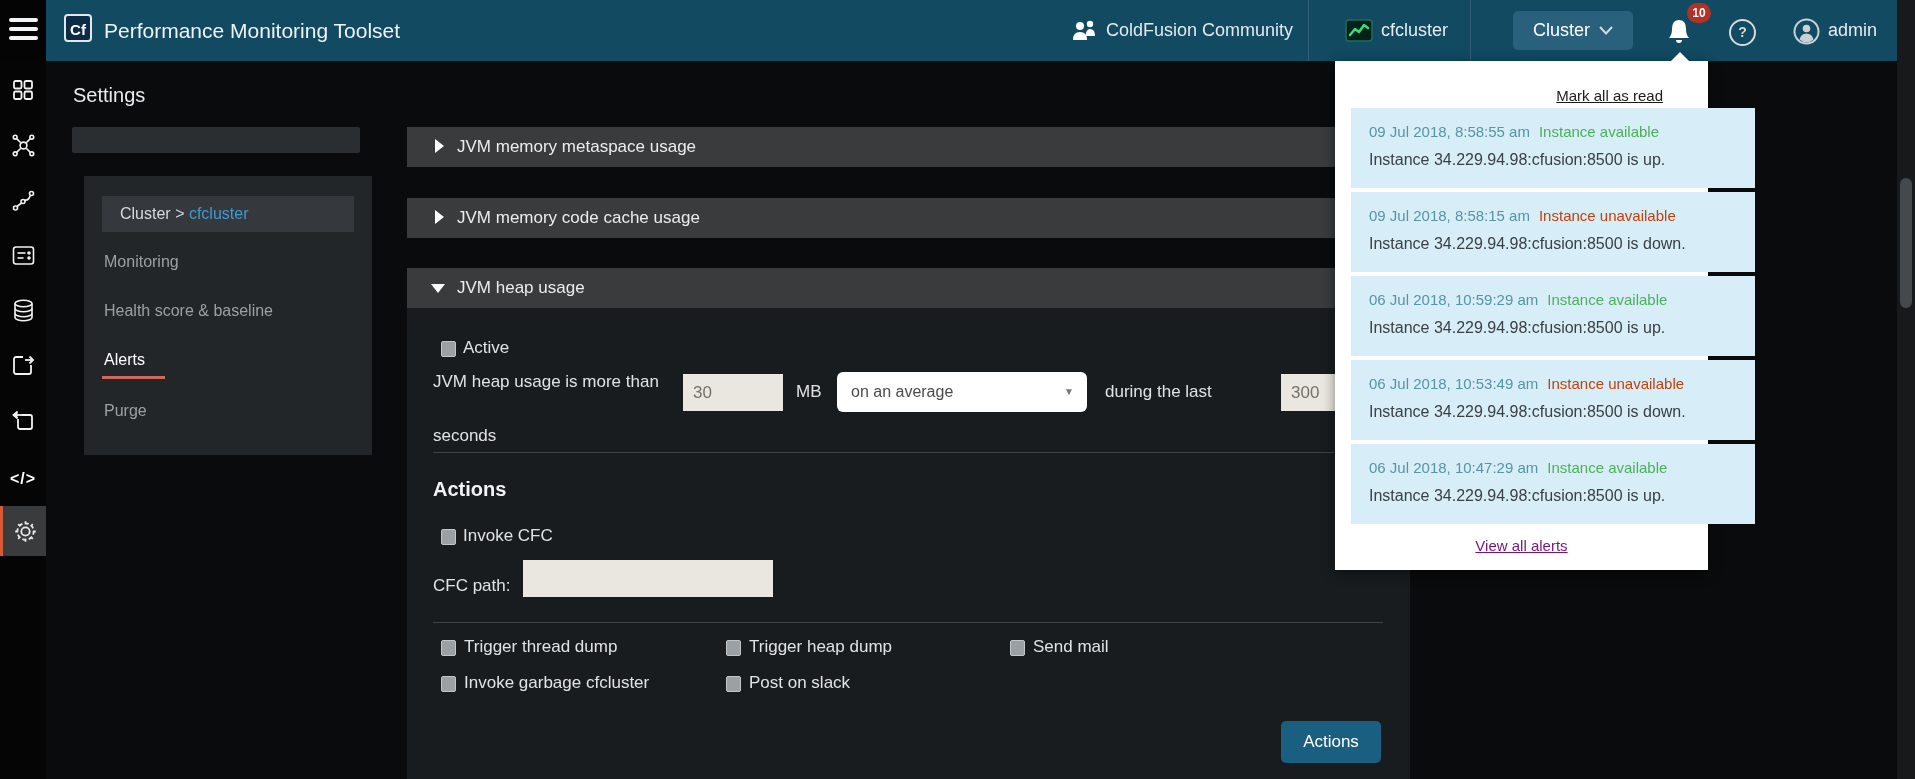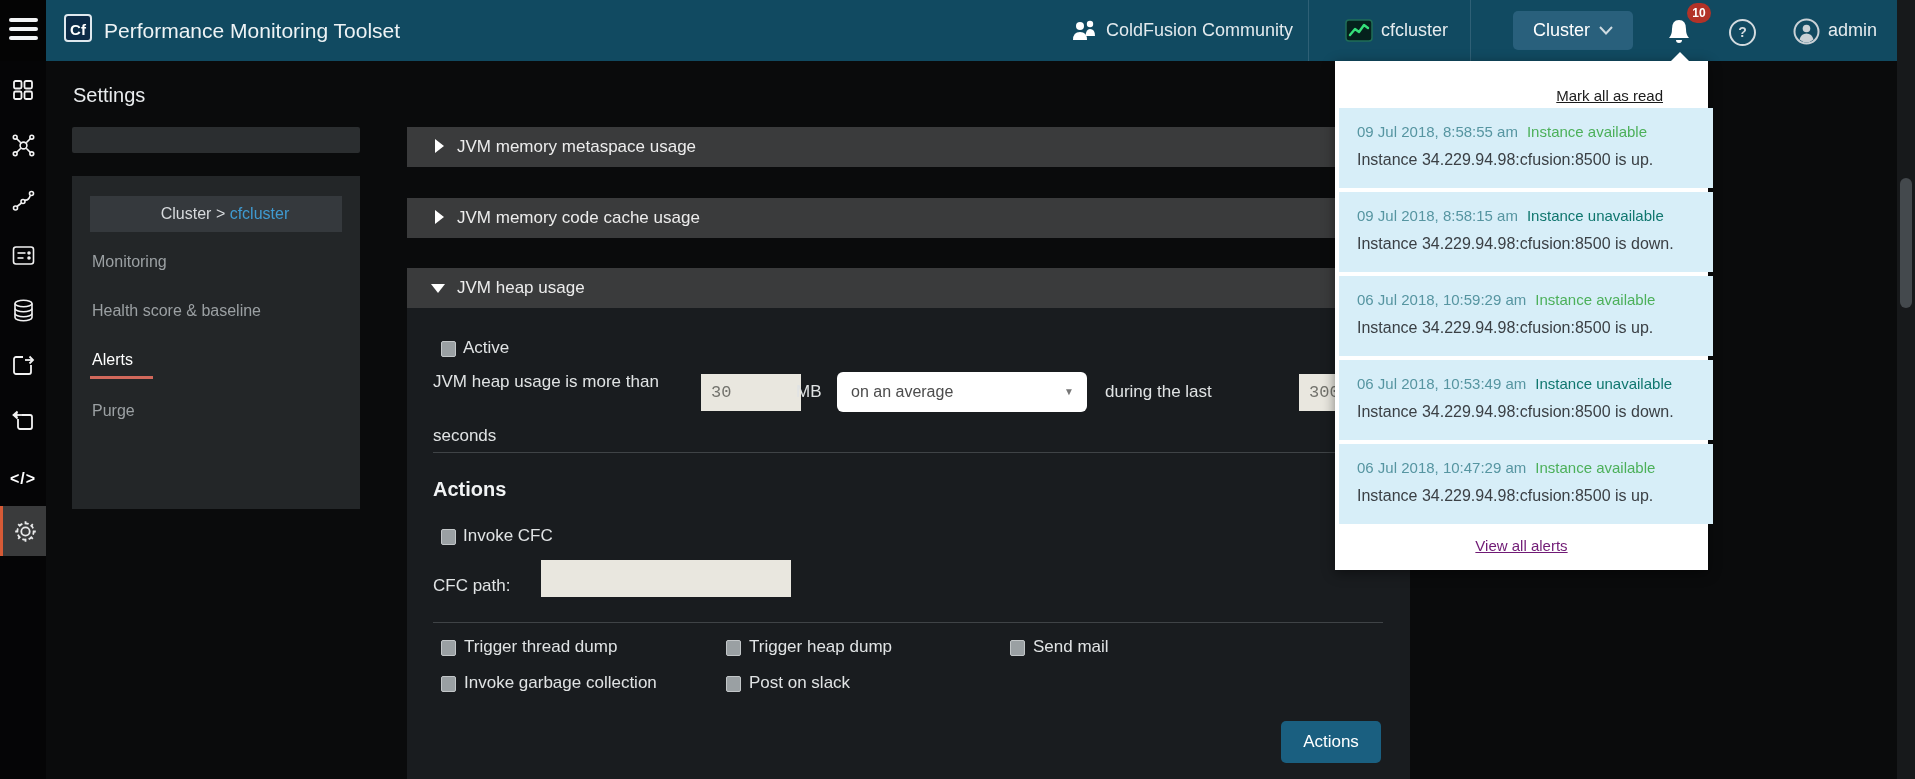--- a/index.html
+++ b/index.html
@@ -31,63 +31,63 @@
   .rail-icon{position:absolute;left:0;width:46px;height:24px;text-align:center;cursor:pointer;color:#f2f2f2;}
   .rail-icon svg{display:inline-block;vertical-align:top;}
   .code-glyph{font-size:16px;font-weight:bold;color:#fff;line-height:24px;letter-spacing:1px;}
   .gear-block{position:absolute;left:0;top:445px;width:46px;height:50px;background:#3a3b3c;
               border-left:3px solid #d65a36;box-sizing:border-box;cursor:pointer;}
   .gear-block svg{position:absolute;left:9px;top:12px;}
 
   
   .page-title{position:absolute;left:73px;top:84px;font-size:20px;color:#e9ecee;}
   .search-stub{position:absolute;left:72px;top:127px;width:288px;height:26px;background:#2b2e30;border-radius:2px;cursor:pointer;}
-  .nav-panel{position:absolute;left:72px;top:176px;width:288px;height:333px;background:#232628;text-align:center;}
+  .nav-panel{position:absolute;left:84px;top:176px;width:288px;height:279px;background:#232628;}
   .crumb-item{position:absolute;left:18px;top:20px;width:252px;height:36px;background:#35393d;
               line-height:36px;padding-left:18px;font-size:16px;box-sizing:border-box;cursor:pointer;}
   .crumb-prefix{color:#d7dadd;}
   .crumb-current{color:#3f9ad1;}
   .nav-item{position:absolute;left:20px;height:20px;line-height:20px;font-size:16px;color:#9ba0a3;cursor:pointer;}
   .nav-item.active{color:#ffffff;}
   .nav-underline{position:absolute;left:18px;top:200px;width:63px;height:3px;background:#d2685b;}
 
   
   .acc-bar{position:absolute;left:407px;width:1003px;height:40px;background:#3a3b3c;color:#ececec;
            font-size:17px;line-height:40px;cursor:pointer;padding-left:43px;}
   .acc-bar .lbl{position:absolute;left:50px;top:0;}
   .caret-right{position:absolute;left:28px;top:12px;width:0;height:0;
                border-left:9px solid #fff;border-top:7px solid transparent;border-bottom:7px solid transparent;}
   .caret-down{position:absolute;left:24px;top:16px;width:0;height:0;
               border-top:9px solid #fff;border-left:7px solid transparent;border-right:7px solid transparent;}
   .heap-body{position:absolute;left:407px;top:308px;width:1003px;height:471px;background:#191c1f;}
 
   .cbx{position:absolute;width:13px;height:14px;background:#9aa0a3;border:1px solid #c2c6c8;border-radius:2px;cursor:pointer;}
   .flabel{position:absolute;font-size:17px;color:#e0e3e4;height:20px;line-height:20px;}
-  .txtin{position:absolute;background:#e9e7df;border:none;outline:none;font-family:Liberation Mono, monospace;
-         font-size:17px;color:#72726c;padding:0 10px;box-sizing:border-box;height:37px;margin-left:18px;}
+  .txtin{position:absolute;background:#e9e7df;border:none;outline:none;font-family:Liberation Sans, sans-serif;
+         font-size:17px;color:#72726c;padding:0 10px;box-sizing:border-box;height:37px;}
   .selbox{position:absolute;left:430px;top:64px;width:250px;height:40px;background:#fff;border-radius:6px;
           line-height:40px;padding-left:14px;font-size:16px;color:#4c4c4c;box-sizing:border-box;cursor:pointer;}
   .selbox .sel-caret{position:absolute;right:13px;top:0;font-size:10px;color:#777;}
   .hr{position:absolute;left:26px;width:950px;height:1px;background:#3f4346;}
   .actions-title{position:absolute;left:26px;top:170px;font-size:20px;font-weight:bold;color:#f1f3f4;}
   .submit-btn{position:absolute;left:874px;top:413px;width:100px;height:42px;background:#1a5f80;border:none;
               border-radius:5px;color:#fff;font-size:17px;font-family:"Liberation Sans",sans-serif;cursor:pointer;}
 
   
   .notif{position:absolute;left:1335px;top:61px;width:373px;height:509px;background:#fff;
          box-shadow:0 3px 12px rgba(0,0,0,.45);}
   .notif-caret{position:absolute;left:336px;top:-9px;width:0;height:0;
                border-left:9px solid transparent;border-right:9px solid transparent;border-bottom:9px solid #fff;}
   .mark-all{position:absolute;right:45px;top:26px;font-size:15px;color:#1b1b1b;text-decoration:underline;cursor:pointer;}
-  .notif-item{position:absolute;left:4px;width:374px;height:80px;background:#d7eef8;}
+  .notif-item{position:absolute;left:16px;width:404px;height:80px;background:#d7eef8;}
   .n-line1{position:absolute;left:18px;top:15px;font-size:15px;white-space:nowrap;}
   .n-time{color:#5695a1;}
   .n-status{margin-left:9px;}
   .n-status.available{color:#4cb05a;}
-  .n-status.unavailable{color:#0f766e;}
+  .n-status.unavailable{color:#c2410c;}
   .n-line2{position:absolute;left:18px;top:43px;font-size:16px;color:#3b4045;white-space:nowrap;}
   .view-all{position:absolute;left:0;bottom:15px;width:100%;text-align:center;}
   .view-all a{font-size:15px;color:#701a75;text-decoration:underline;cursor:pointer;}
 
   
   .scroll-track{position:absolute;left:1897px;top:0;width:18px;height:779px;background:#17191b;}
   .scroll-thumb{position:absolute;left:3px;top:178px;width:12px;height:130px;background:#44494d;border-radius:6px;cursor:pointer;}
 </style>
 </head>
 <body>
@@ -272,21 +272,21 @@
 
     <div class="hr" style="top:314px"></div>
 
     <div class="cbx" style="left:34px;top:332px"></div>
     <div class="flabel" style="left:57px;top:329px">Trigger thread dump</div>
     <div class="cbx" style="left:319px;top:332px"></div>
     <div class="flabel" style="left:342px;top:329px">Trigger heap dump</div>
     <div class="cbx" style="left:603px;top:332px"></div>
     <div class="flabel" style="left:626px;top:329px">Send mail</div>
     <div class="cbx" style="left:34px;top:368px"></div>
-    <div class="flabel" style="left:57px;top:365px">Invoke garbage collection</div>
+    <div class="flabel" style="left:57px;top:365px">Invoke garbage cfcluster</div>
     <div class="cbx" style="left:319px;top:368px"></div>
     <div class="flabel" style="left:342px;top:365px">Post on slack</div>
 
     <button class="submit-btn">Actions</button>
   </div>
 
   <div class="notif">
     <div class="notif-caret"></div>
     <div class="mark-all">Mark all as read</div>
 

